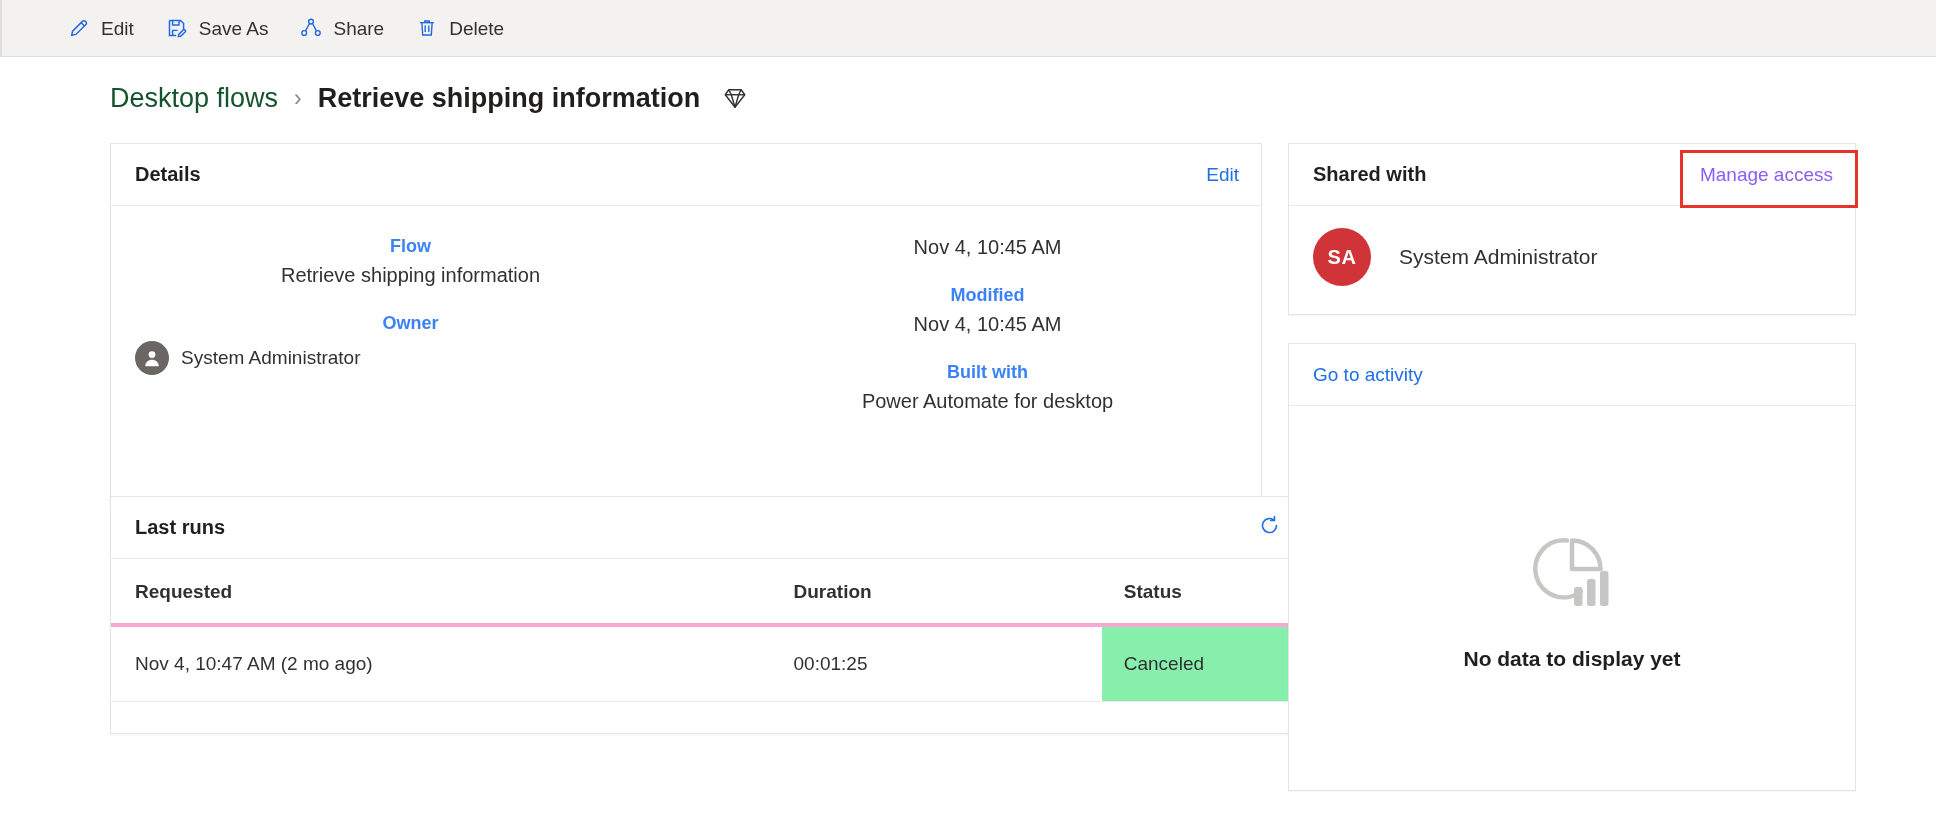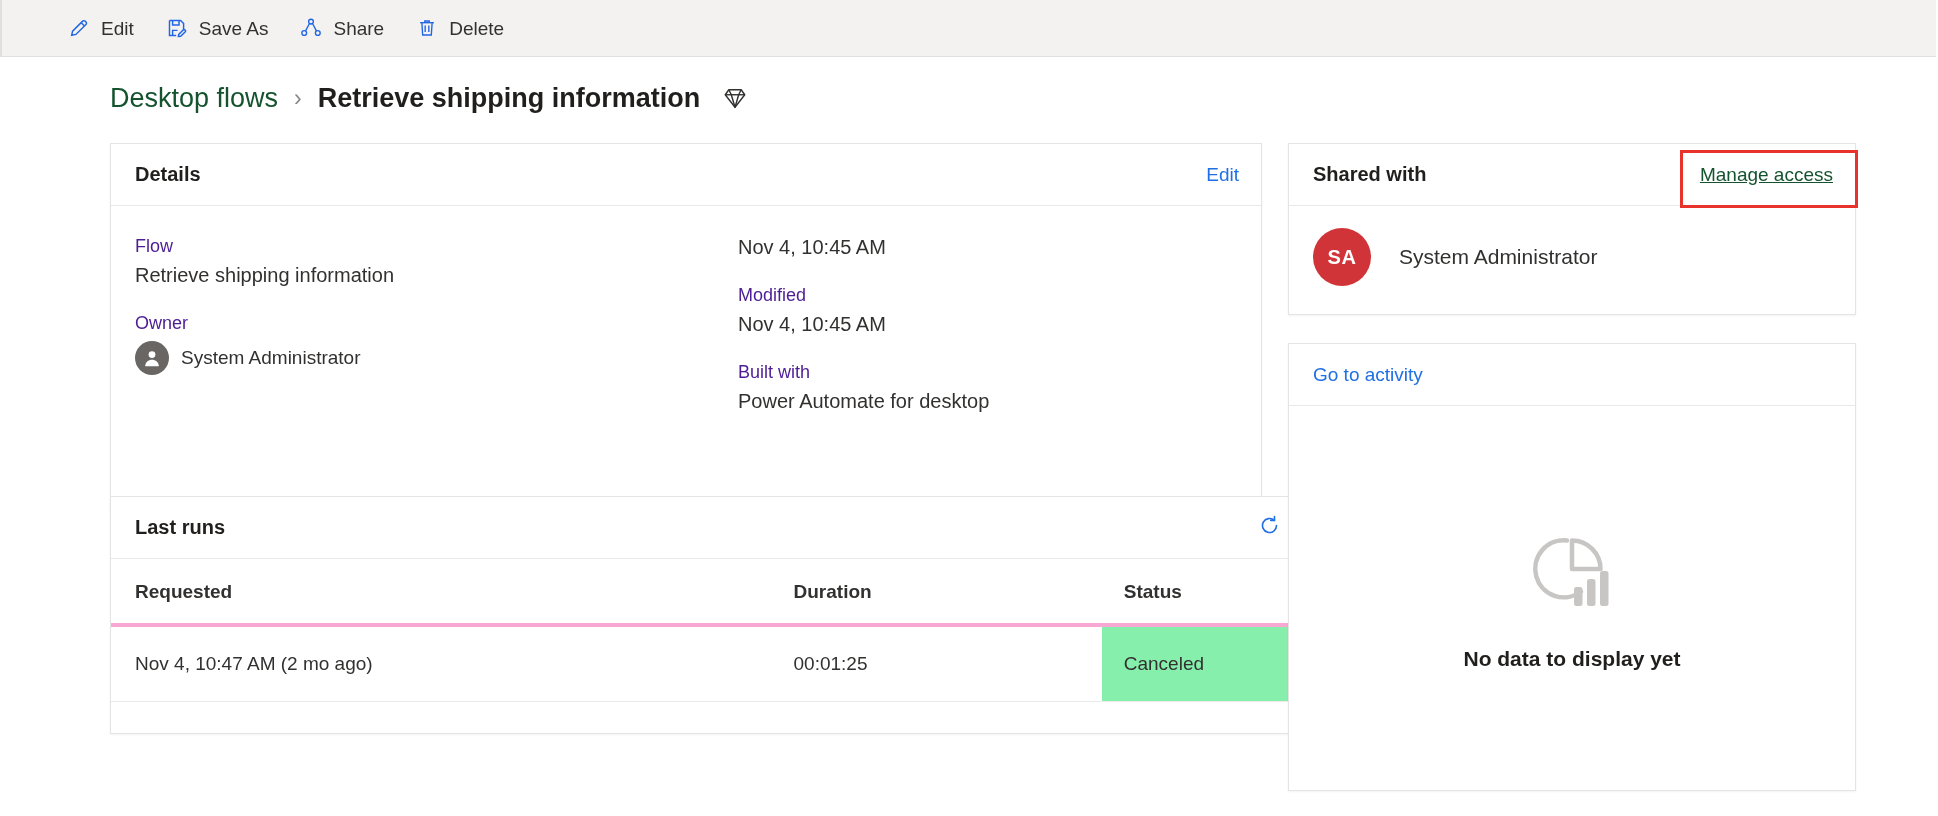--- a/index.html
+++ b/index.html
@@ -109,33 +109,33 @@
     white-space: nowrap;
   }
   .card-link {
     font-size: 19px;
     color: #1f6fe5;
     cursor: pointer;
     white-space: nowrap;
   }
 
   
-  #details-card { left: 110px; top: 143px; width: 1152px; height: 370px; }
+  #details-card { left: 110px; top: 143px; width: 1152px; height: 370px; text-align: center; }
   .details-body {
     display: flex;
     padding: 30px 24px 0 24px;
   }
   .details-col { width: 50%; }
   .details-col.right { padding-left: 52px; }
   .field { margin-bottom: 26px; }
   .field:last-child { margin-bottom: 0; }
   .field-label {
     font-size: 18px;
-    font-weight: 400;
-    color: #4c1d95;
+    font-weight: 700;
+    color: #3b82f6;
     margin-bottom: 7px;
   }
   .field-value {
     font-size: 20px;
     color: #323130;
     font-weight: 400;
   }
   .owner-row { display: flex; align-items: center; gap: 12px; margin-top: 2px; }
   .avatar-gray {
     width: 34px; height: 34px; border-radius: 50%;
@@ -192,22 +192,21 @@
   .highlight-box {
     position: absolute;
     left: 1680px; top: 150px;
     width: 178px; height: 58px;
     border: 3px solid #e8322c;
     pointer-events: none;
     z-index: 20;
   }
   .manage-access {
     font-size: 19px;
-    color: #14532d;
-    text-decoration: underline;
+    color: #8b5cf6;
     cursor: pointer;
     white-space: nowrap;
   }
 
   
   #runstatus-card { left: 1288px; top: 343px; width: 568px; height: 448px; }
   .runstatus-head {
     height: 62px;
     display: flex;
     align-items: center;

